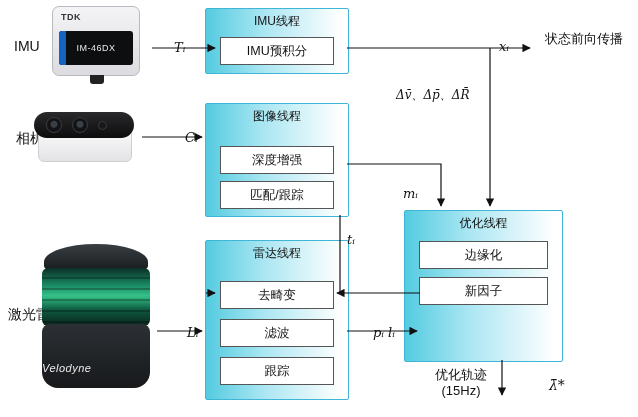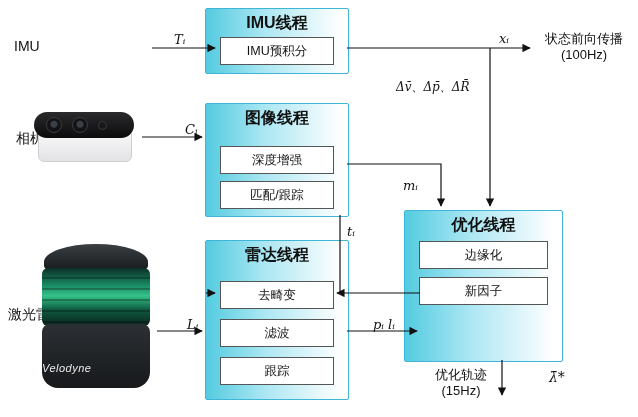--- a/index.html
+++ b/index.html
@@ -1,26 +1,26 @@
 <!DOCTYPE html>
 <html><head>
 <meta charset="utf-8">
 <style>
   html,body{margin:0;padding:0;background:#fff;}
   .canvas{position:relative;width:638px;height:417px;background:#fff;overflow:hidden;
           font-family:"Liberation Sans","DejaVu Sans",sans-serif;color:#111;}
   .wires{position:absolute;left:0;top:0;width:638px;height:417px;pointer-events:none;}
   .cnlabel{position:absolute;font-size:14px;color:#111;white-space:nowrap;margin-left:6px;}
   .math{position:absolute;font-family:"DejaVu Serif","Liberation Serif",serif;
-        font-style:italic;font-size:13px;color:#111;white-space:nowrap;}
+        font-style:italic;font-size:13px;color:#111;white-space:nowrap;margin-top:8px;}
   .outtext{position:absolute;text-align:center;font-size:13px;line-height:16px;color:#111;}
   .thread{position:absolute;border:1px solid #3fb5d8;border-radius:2px;
           background:linear-gradient(90deg,#54cbe0 0%,#a9e6f2 40%,#ffffff 95%);}
   .thread-title{position:absolute;left:0;right:0;top:4px;text-align:center;
-                font-weight:bold;font-size:16px;color:#111;}
+                font-weight:normal;font-size:12px;color:#111;}
   .step{position:absolute;left:14px;height:26px;background:#fff;border:1px solid #555;
         display:flex;align-items:center;justify-content:center;font-size:12.5px;color:#111;}
   .step.w1{width:112px;} .step.w2{width:127px;}
   
   .imu-device{position:absolute;left:52px;top:6px;width:88px;height:78px;}
   .imu-shell{position:absolute;inset:0 0 8px 0;background:linear-gradient(180deg,#f4f4f6,#dcdce0);
              border:1px solid #b9b9c0;border-radius:7px;}
   .imu-brand{position:absolute;left:8px;top:5px;font-size:9px;font-weight:bold;color:#333;letter-spacing:.5px;}
   .imu-face{position:absolute;left:6px;right:6px;top:24px;height:34px;background:#0d0e10;border-radius:3px;
             display:flex;align-items:center;justify-content:center;}
@@ -52,20 +52,30 @@
 </style>
 </head>
 <body>
 
 <div class="canvas">
 
   <div class="cnlabel" style="left:8px;top:38px">IMU</div>
   <div class="cnlabel" style="left:10px;top:130px">相机</div>
   <div class="cnlabel" style="left:2px;top:306px">激光雷达</div>
 
+  <div class="imu-device">
+    <div class="imu-shell">
+      <span class="imu-brand">TDK</span>
+      <div class="imu-face">
+        <span class="stripe"></span>
+        <span class="imu-model">IM-46DX</span>
+      </div>
+    </div>
+    <div class="imu-pin"></div>
+  </div>
 
   <div class="cam-device">
     <div class="cam-body"></div>
     <div class="cam-bar">
       <span class="lens"></span>
       <span class="lens"></span>
       <span class="lens-sm"></span>
     </div>
   </div>
 
@@ -127,20 +137,19 @@
   <div class="math" style="left:396px;top:79px;font-size:12px">Δv̄、Δp̄、ΔR̄</div>
   <div class="math" style="left:185px;top:122px">Cᵢ</div>
   <div class="math" style="left:403px;top:178px">mᵢ</div>
   <div class="math" style="left:347px;top:224px">tᵢ</div>
   <div class="math" style="left:187px;top:317px">Lᵢ</div>
   <div class="math" style="left:373px;top:317px">pᵢ lᵢ</div>
   <div class="math" style="left:549px;top:369px;font-size:14px">λ̄*</div>
 
   <div class="outtext" style="left:531px;top:31px;width:106px">
     <div>状态前向传播</div>
-    <div>(100Hz)</div>
   </div>
   <div class="outtext" style="left:422px;top:367px;width:78px">
     <div>优化轨迹</div>
     <div>(15Hz)</div>
   </div>
 
 </div>
 
 </body></html>

